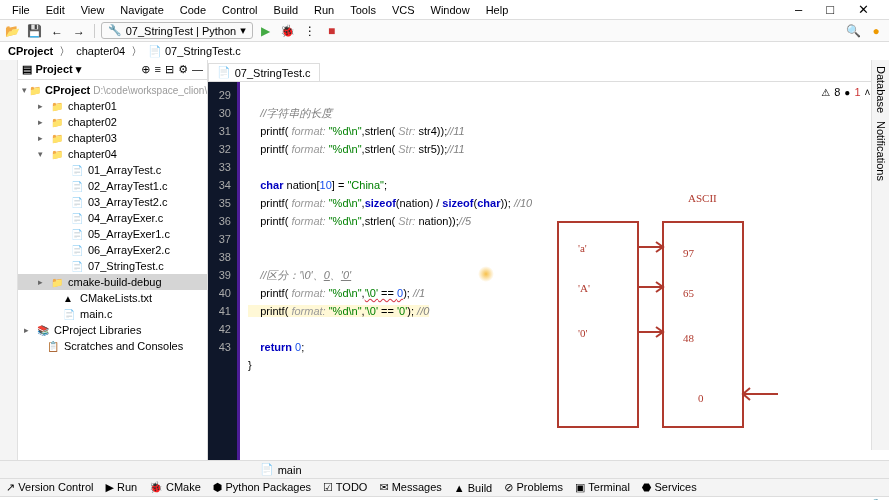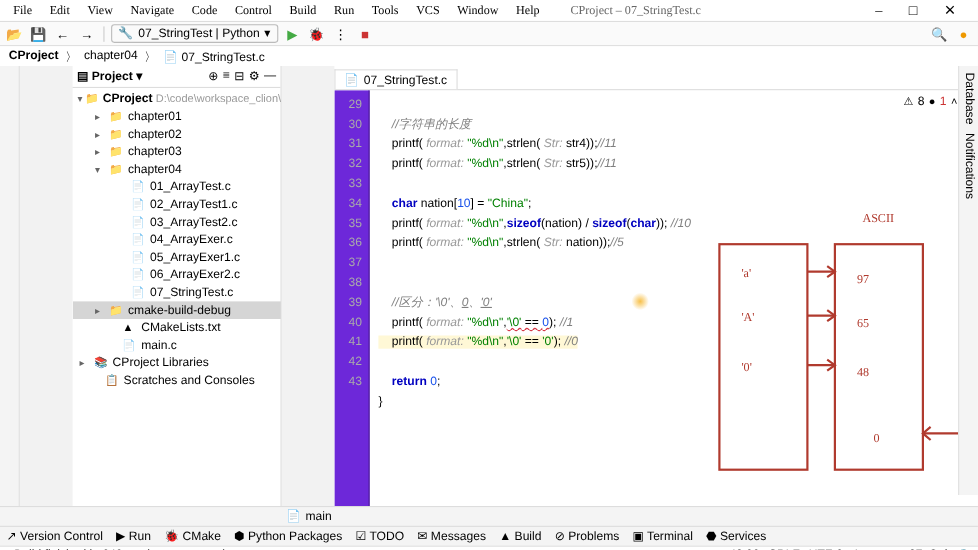--- a/index.html
+++ b/index.html
@@ -1,43 +1,43 @@
 <!DOCTYPE html>
 <html><head>
 <meta charset="utf-8">
 <style>
 *{margin:0;padding:0;box-sizing:border-box;font-family:"Segoe UI",Arial,sans-serif;font-size:11px;}
 body{background:#f2f2f2;width:889px;height:500px;overflow:hidden;position:relative;}
 .menubar{height:20px;background:#fff;border-bottom:1px solid #ddd;display:flex;align-items:center;padding:0 4px;}
-.menubar span{padding:2px 8px;cursor:default;font-family:Liberation Serif, serif;}
+.menubar span{padding:2px 8px;cursor:default;}
 .menubar .wc{margin-left:auto;display:flex;gap:8px;padding-right:8px;}
 .menubar .wc span{font-size:13px;}
 .toolbar{height:22px;background:#fafafa;border-bottom:1px solid #ddd;display:flex;align-items:center;padding:0 4px;gap:4px;}
 .tb-ico{width:18px;height:18px;display:flex;align-items:center;justify-content:center;font-size:12px;}
 .tb-sep{width:1px;height:14px;background:#ccc;margin:0 2px;}
 .tb-sel{border:1px solid #bbb;border-radius:3px;padding:1px 6px;display:flex;align-items:center;gap:4px;font-size:11px;}
 .breadcrumb{height:18px;background:#fff;display:flex;align-items:center;padding:0 8px;gap:6px;font-size:11px;}
 .breadcrumb b{font-weight:600;}
-.main{display:flex;height:400px;gap:48px;}
+.main{display:flex;height:400px;}
 .leftgutter{width:18px;background:#f4f4f4;border-right:1px solid #e0e0e0;}
 .proj-panel{width:190px;background:#fff;border-right:1px solid #ddd;display:flex;flex-direction:column;}
 .proj-head{height:20px;border-bottom:1px solid #ddd;display:flex;align-items:center;padding:0 4px;gap:4px;}
 .proj-head .ttl{font-weight:600;}
 .proj-head .icons{margin-left:auto;display:flex;gap:4px;}
 .tree{padding:2px 0;overflow:auto;flex:1;}
 .tree-row{display:flex;align-items:center;height:16px;padding-left:4px;gap:3px;cursor:default;white-space:nowrap;}
 .tree-row.hl{background:#d5d5d5;}
 .tree-row .arr{width:10px;font-size:9px;color:#666;}
 .tree-row .ico{width:14px;font-size:10px;}
 .tree-row .lbl{font-size:11px;}
 .editor-area{flex:1;display:flex;flex-direction:column;background:#fff;}
 .tabbar{height:22px;border-bottom:1px solid #ddd;display:flex;align-items:end;}
 .tab{border:1px solid #ddd;border-bottom:none;padding:2px 8px;display:flex;gap:4px;align-items:center;background:#fff;font-size:11px;}
 .code{flex:1;display:flex;overflow:hidden;position:relative;font-family:Consolas,monospace;font-size:12px;}
-.gutter{width:32px;background:#6d28d9;border-right:1px solid #4c1d95;text-align:right;color:#aaa;padding:4px 6px 0 0;line-height:18px;}
+.gutter{width:32px;background:#0f172a;border-right:3px solid #4c1d95;text-align:right;color:#aaa;padding:4px 6px 0 0;line-height:18px;}
 .codebody{flex:1;padding:4px 0 0 8px;line-height:18px;white-space:pre;position:relative;}
 .c-com{color:#808080;font-style:italic;}
 .c-str{color:#008000;}
 .c-key{color:#0000c0;font-weight:600;}
 .c-num{color:#1750eb;}
 .c-hint{color:#999;font-style:italic;}
 .c-warn{background:#fff8d6;}
 .ul-red{text-decoration:underline wavy #d73a49;}
 .badge{position:absolute;top:4px;right:10px;display:flex;gap:4px;font-size:10px;align-items:center;}
 .hand{position:absolute;pointer-events:none;}
@@ -58,21 +58,20 @@
   <span>View</span>
   <span>Navigate</span>
   <span>Code</span>
   <span>Control</span>
   <span>Build</span>
   <span>Run</span>
   <span>Tools</span>
   <span>VCS</span>
   <span>Window</span>
   <span>Help</span>
-  <span style="margin-left:12px;color:#666">CProject – 07_StringTest.c</span>
   <div class="wc">
     <span>–</span>
     <span>□</span>
     <span>✕</span>
   </div>
 </div>
 
 <div class="toolbar">
   <span class="tb-ico">📂</span>
   <span class="tb-ico">💾</span>

